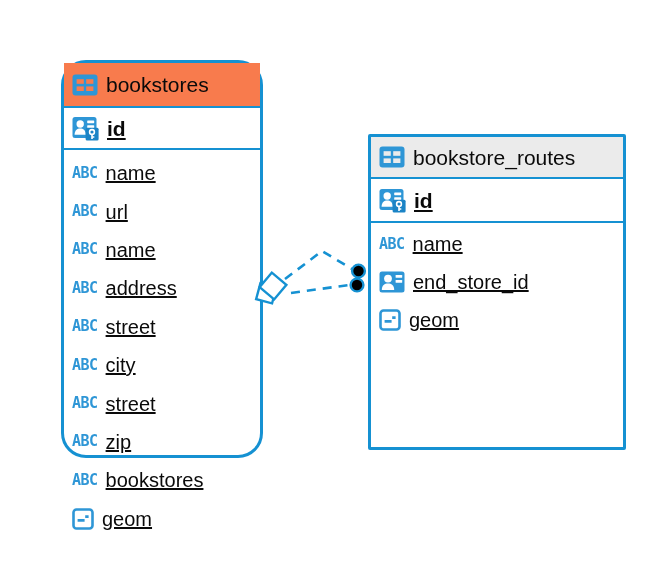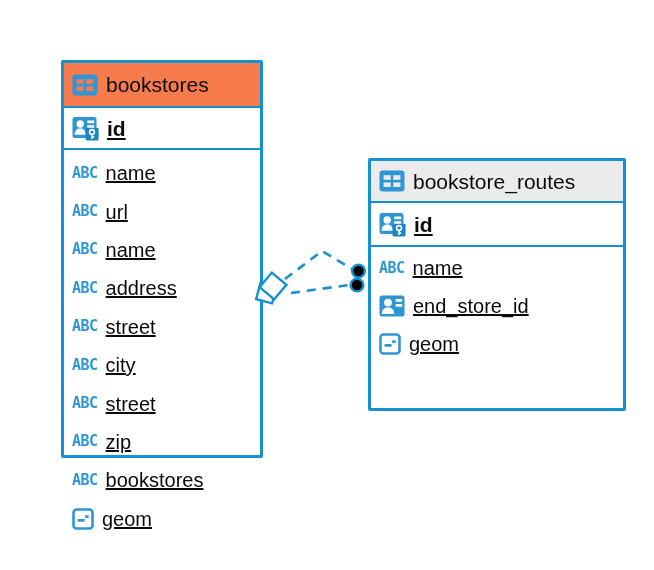--- a/index.html
+++ b/index.html
@@ -27,29 +27,29 @@
   .fields{box-sizing:border-box;}
   .row{display:flex;align-items:center;gap:8px;padding:0 8px;box-sizing:border-box;}
   .col-label{font-size:20px;line-height:1;white-space:nowrap;text-decoration:underline;}
   .icon{display:inline-flex;align-items:center;justify-content:center;flex:0 0 auto;}
   .abc{
     font-family:"DejaVu Sans Mono", monospace;font-weight:bold;font-size:15px;
     color:#2E96D6;letter-spacing:-0.5px;line-height:1;
   }
 
   
-  #tbl-bookstores{left:61px;top:60px;width:202px;height:398px;}
+  #tbl-bookstores{left:61px;top:60px;width:202px;height:398px;border-radius:25px;}
   #tbl-bookstores .thead{height:45px;background:#F87B4D;}
   #tbl-bookstores .pkrow{height:42px;}
   #tbl-bookstores .fields{padding-top:4px;}
   #tbl-bookstores .row{height:38.4px;}
   #tbl-bookstores .cell{fill:#F87B4D;}
 
   
-  #tbl-routes{left:368px;top:158px;width:258px;height:253px;}
+  #tbl-routes{left:368px;top:134px;width:258px;height:316px;}
   #tbl-routes .thead{height:42px;background:#EBEBEB;}
   #tbl-routes .pkrow{height:44px;}
   #tbl-routes .fields{padding-top:2px;}
   #tbl-routes .row{height:38.2px;}
   #tbl-routes .cell{fill:#EBEBEB;}
 
   
   #relations{position:absolute;left:0;top:0;z-index:5;pointer-events:none;}
 </style>
 </head>

